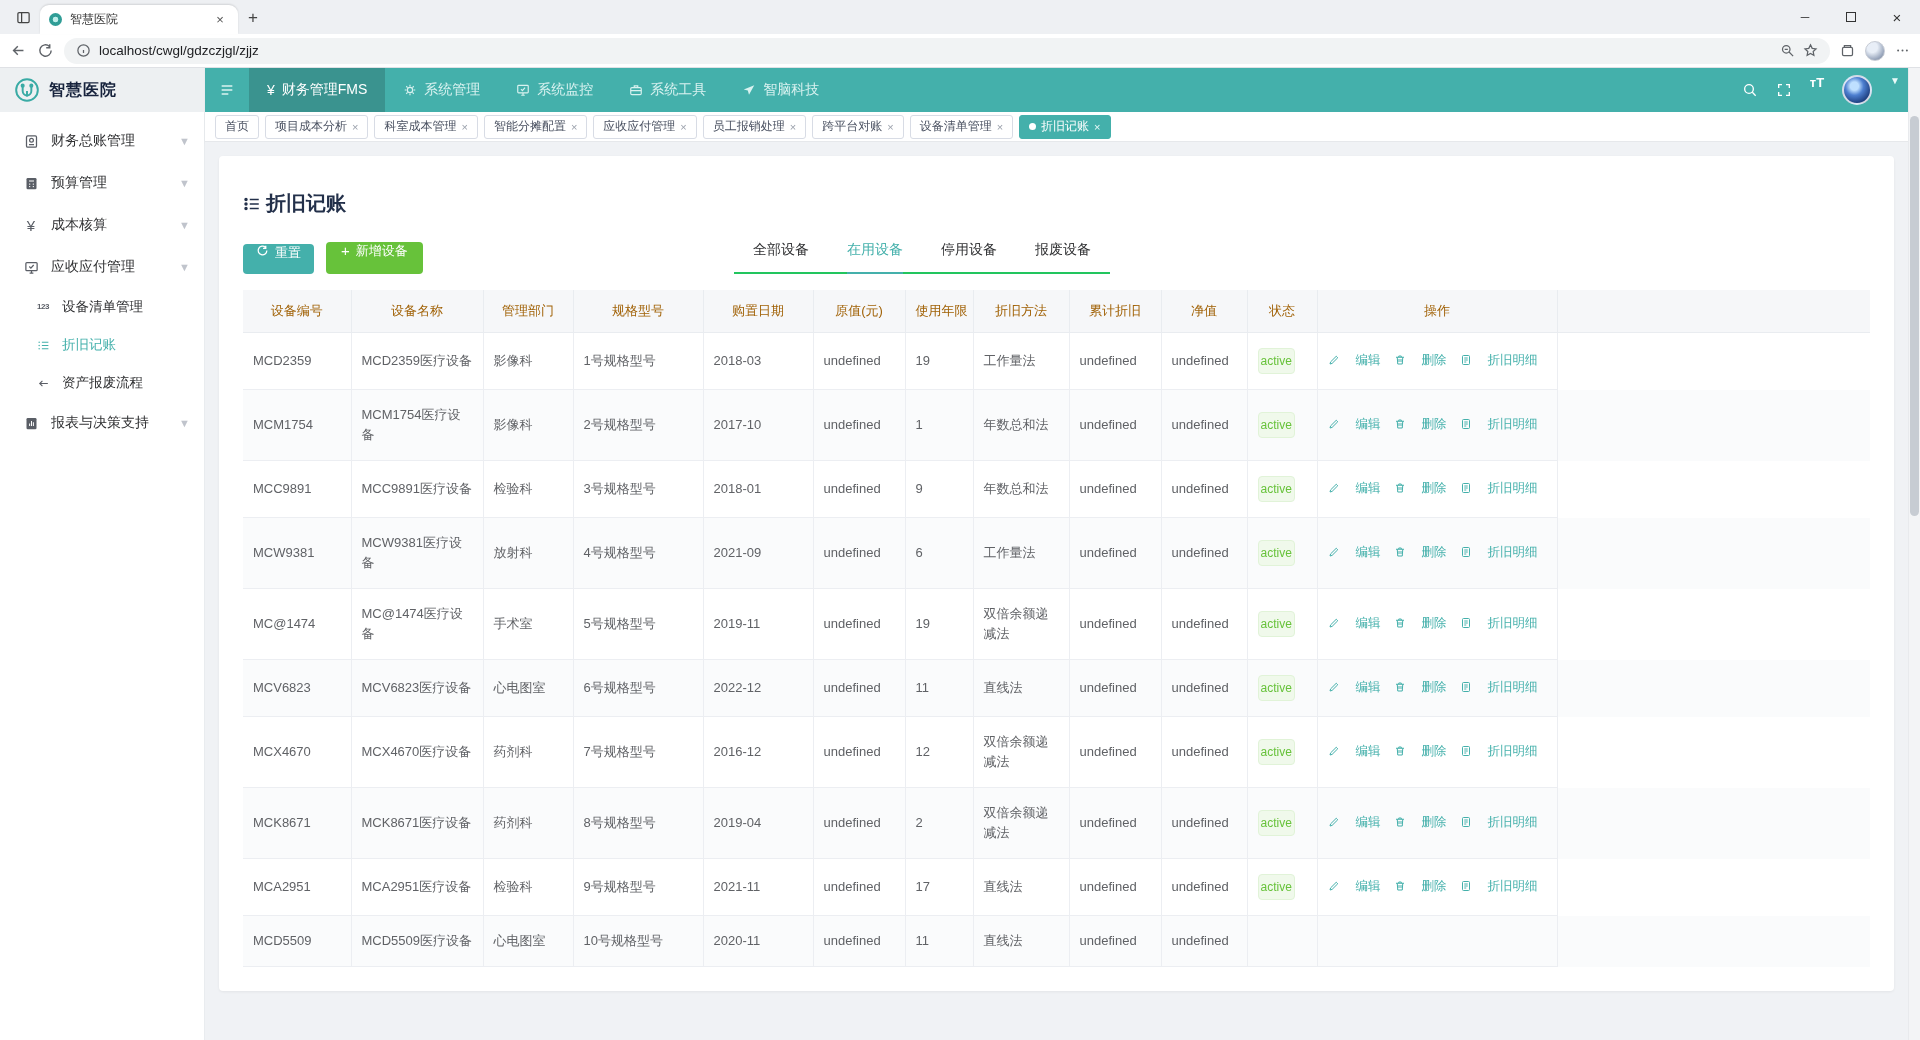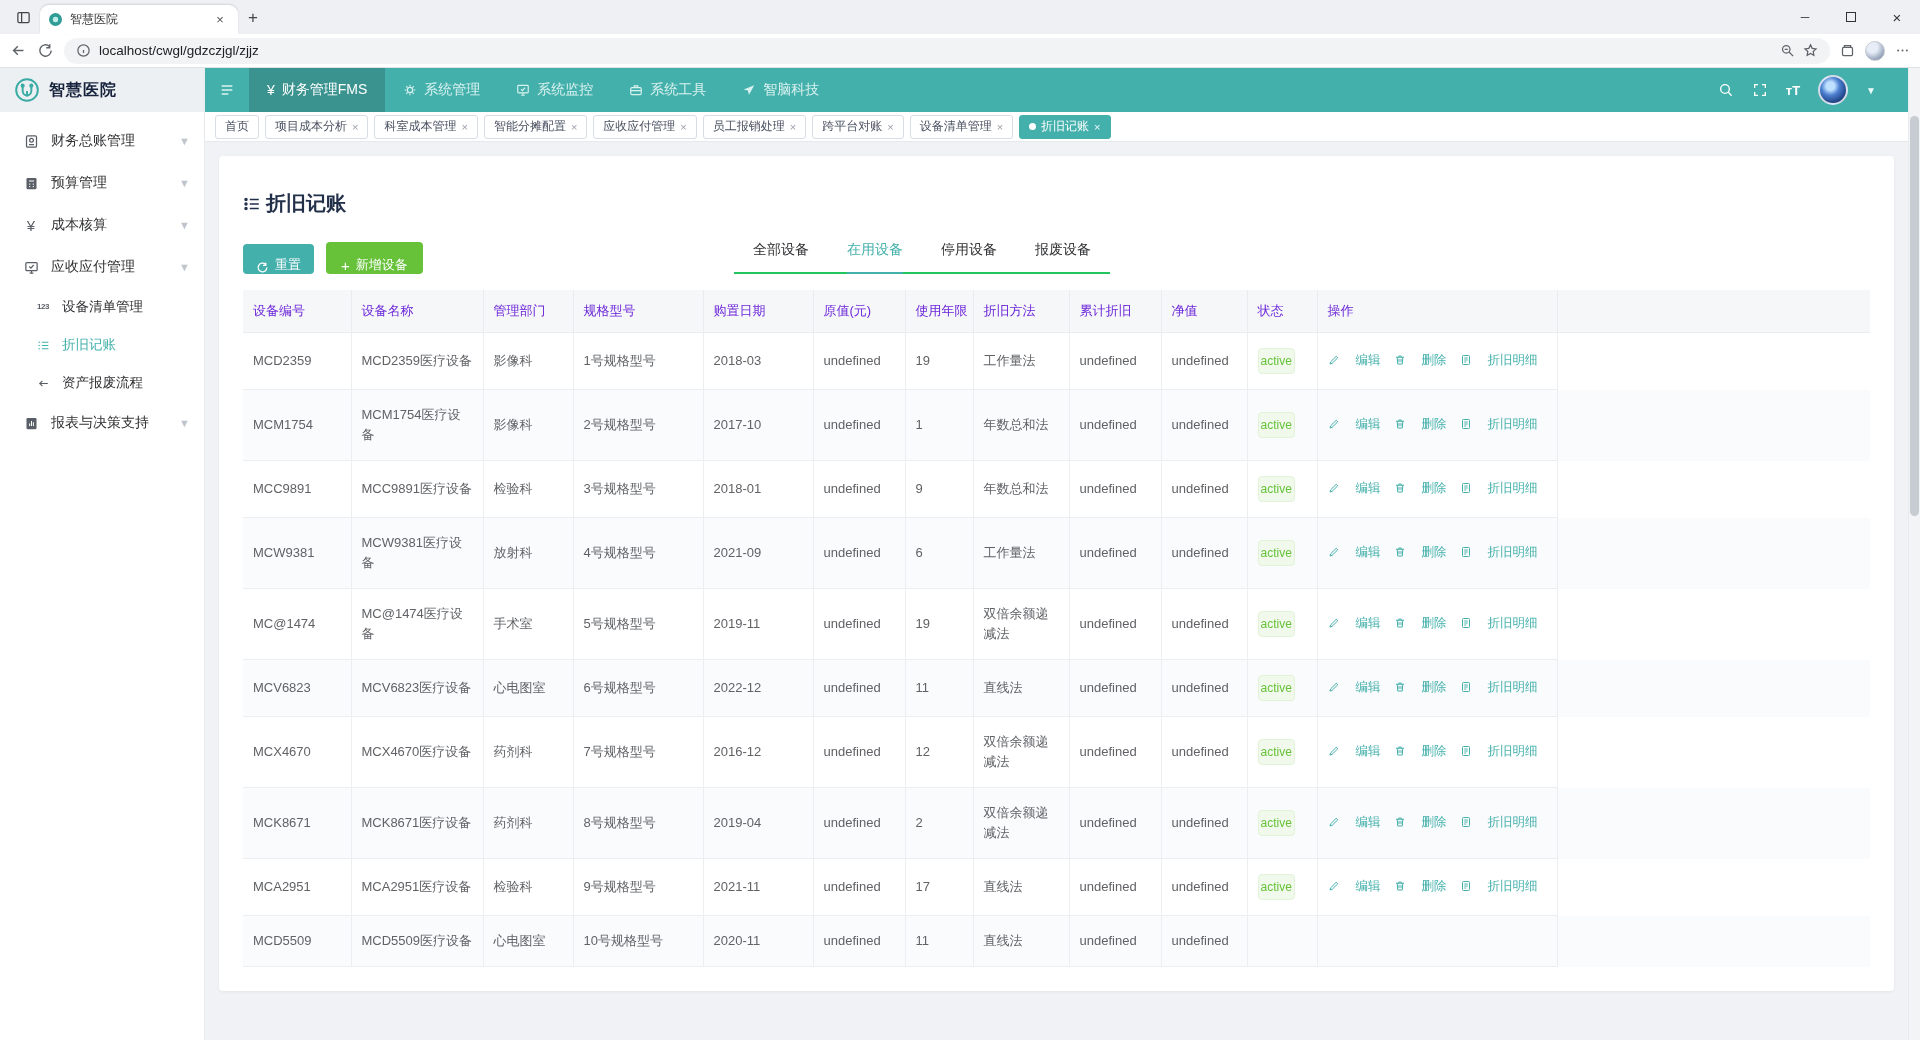--- a/index.html
+++ b/index.html
@@ -43,51 +43,51 @@
 .side-item.active{color:#44b0ab}
 .side-item.active .ic{color:#44b0ab}
 .num-ic{font-size:8px;font-weight:bold;letter-spacing:-.5px}
 
 .main{flex:1;display:flex;flex-direction:column;min-width:0}
 .topnav{height:44px;background:#44b0ab;display:flex;align-items:center;color:rgba(255,255,255,.92)}
 .burger{width:44px;display:flex;justify-content:center;font-size:16px;color:#d9f2f0}
 .nav-item{height:44px;display:flex;align-items:center;gap:7px;padding:0 18px;font-size:14px;color:#d9f2f0;cursor:pointer}
 .nav-item .ic{font-size:14px}
 .nav-item.active{background:#3a938f;color:#fff}
-.topnav-right{margin-left:auto;display:flex;align-items:center;gap:18px;padding-right:32px}
+.topnav-right{margin-left:auto;display:flex;gap:18px;padding-right:8px}
 .topnav-right .ic{font-size:16px;color:#fff}
 .fontsize-ic{font-size:13px;font-weight:bold;color:#fff}
 .avatar{width:30px;height:30px;border-radius:50%;border:2px solid rgba(255,255,255,.8);
   background:radial-gradient(circle at 40% 35%,#bfe0ff 0 18%,#4d7fd0 40%,#1d3e7e 75%,#10234d)}
 .caret{font-size:10px;color:#eafaf9}
 
 .tagbar{height:30px;background:#fff;border-bottom:1px solid #e6e8eb;display:flex;align-items:center;gap:6px;padding:0 10px;box-shadow:0 1px 2px rgba(0,0,0,.04)}
 .tag{height:24px;display:flex;align-items:center;gap:5px;padding:0 9px;border:1px solid #d8dce5;background:#fff;
   font-size:12px;color:#495060;border-radius:3px;cursor:pointer;white-space:nowrap}
 .tag .x{color:#9aa0ab;font-size:11px}
 .tag.active{background:#44b0ab;border-color:#44b0ab;color:#fff}
 .tag.active .dot{width:7px;height:7px;border-radius:50%;background:#fff}
 .tag.active .x{color:#eafaf9}
 
 .content{flex:1;background:#f0f2f5;padding:14px;overflow:hidden}
 .card{background:#fff;border-radius:4px;padding:24px;box-shadow:0 1px 3px rgba(0,0,0,.06)}
 .page-title{font-size:20px;font-weight:bold;color:#23304a;display:flex;align-items:center;gap:5px;margin:10px 0 24px}
 .page-title .ic{font-size:18px;color:#23304a}
 
 .toolbar{display:flex;align-items:flex-end;margin-bottom:16px}
-.btn{display:inline-flex;align-items:flex-end;gap:6px;border:none;border-radius:4px;color:#fff;font-size:13px;cursor:pointer;
+.btn{display:inline-flex;align-items:flex-start;gap:6px;border:none;border-radius:4px;color:#fff;font-size:13px;cursor:pointer;
   font-family:inherit}
 .btn-reset{background:#44b0ab;height:30px;padding:0 13px;margin-right:12px}
 .btn-add{background:#67c23a;height:32px;padding:0 15px}
 .tabs{display:flex;margin-left:auto;margin-right:760px;border-bottom:2px solid #22c55e}
 .tab-item{margin:0 19px;padding-bottom:13px;font-size:14px;color:#303133;cursor:pointer;white-space:nowrap}
 .tab-item.active{color:#44b0ab;border-bottom:2px solid #44b0ab;margin-bottom:-2px}
 
 table{width:100%;border-collapse:collapse;table-layout:fixed;margin-top:8px;font-size:13px;color:#606266}
-th{background:#f6f7f9;color:#6d28d9;font-weight:normal;text-align:left;padding:12px 10px;
+th{background:#f6f7f9;color:#a16207;font-weight:normal;text-align:center;padding:12px 10px;
   border-right:1px solid #e9ecf0;border-bottom:1px solid #e9ecf0;white-space:nowrap}
 td{padding:15px 10px;border-right:1px solid #eceef2;border-bottom:1px solid #eceef2;vertical-align:middle;word-break:break-all;line-height:20px}
 tr.striped td{background:#fafbfc}
 th.filler,td.filler{border:none}
 th.filler{border-bottom:1px solid #e9ecf0}
 .badge{display:inline-block;padding:2px 2px;font-size:12px;color:#67c23a;background:#f0f9eb;border:1px solid #e1f3d8;border-radius:4px}
 td.actions{white-space:nowrap}
 .act{display:inline-flex;align-items:center;gap:16px;color:#44b0ab;font-size:12.5px;margin-right:13px;cursor:pointer;text-decoration:none}
 .act .ic{font-size:12px}
 

